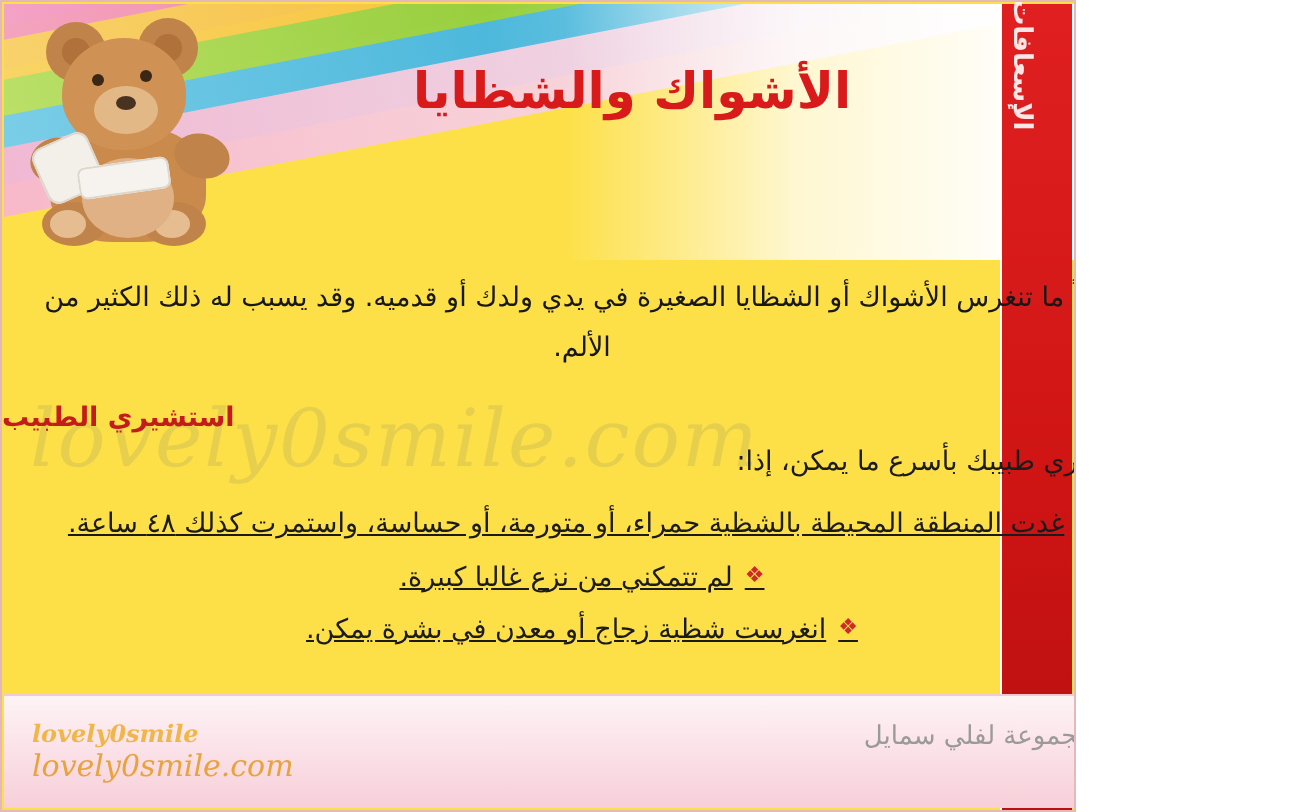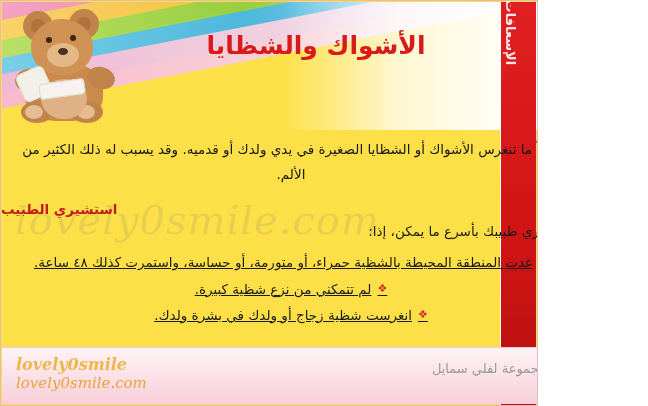--- a/index.html
+++ b/index.html
@@ -256,21 +256,21 @@
     color: #e8a33c;
     font-size: 15px;
   }
   .footer-logo {
     position: absolute;
     left: 14px;
     bottom: 30px;
     font-family: "DejaVu Serif", "Liberation Serif", serif;
     font-style: italic;
     color: #f0b64a;
-    font-size: 16px;
+    font-size: 12px;
     font-weight: bold;
   }
 </style>
 </head>
 <body>
 
 <div class="page">
 
   <div class="top-band">
     <div class="band-stripes">
@@ -316,24 +316,24 @@
 
   <div class="content">
     <p class="intro">غالباً ما تنغرس الأشواك أو الشظايا الصغيرة في يدي ولدك أو قدميه. وقد يسبب له ذلك الكثير من الألم.</p>
     <div class="section-head">استشيري الطبيب</div>
     <div class="lead">استشيري طبيبك بأسرع ما يمكن، إذا:</div>
     <ul class="bullets">
       <li>
         <span class="bullet-mark">❖</span><span>غدت المنطقة المحيطة بالشظية حمراء، أو متورمة، أو حساسة، واستمرت كذلك ٤٨ ساعة.</span>
       </li>
       <li>
-        <span class="bullet-mark">❖</span><span>لم تتمكني من نزع شظية كبيرة.</span>
+        <span class="bullet-mark">❖</span><span>لم تتمكني من نزع غالبا كبيرة.</span>
       </li>
       <li>
-        <span class="bullet-mark">❖</span><span>انغرست شظية زجاج أو ولدك في بشرة ولدك.</span>
+        <span class="bullet-mark">❖</span><span>انغرست شظية زجاج أو معدن في بشرة يمكن.</span>
       </li>
     </ul>
   </div>
 
   <div class="footer-band">
     <div class="footer-ar">مجموعة لفلي سمايل</div>
     <div class="footer-logo">lovely0smile</div>
     <div class="footer-en">lovely0smile.com</div>
   </div>
 

